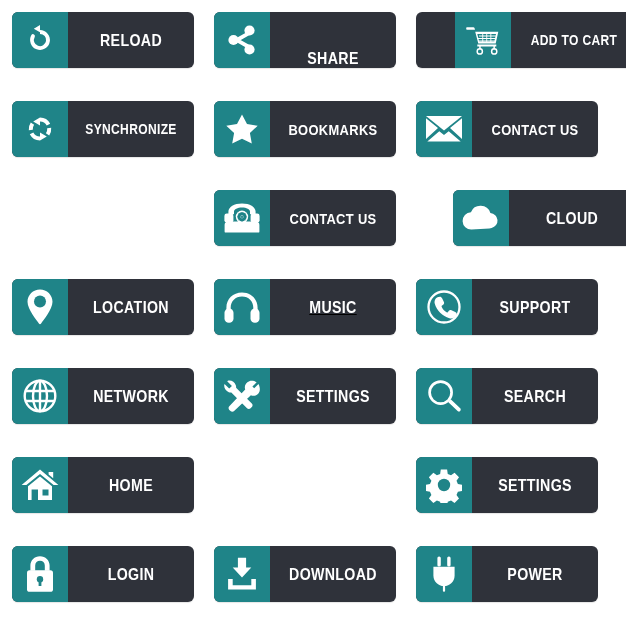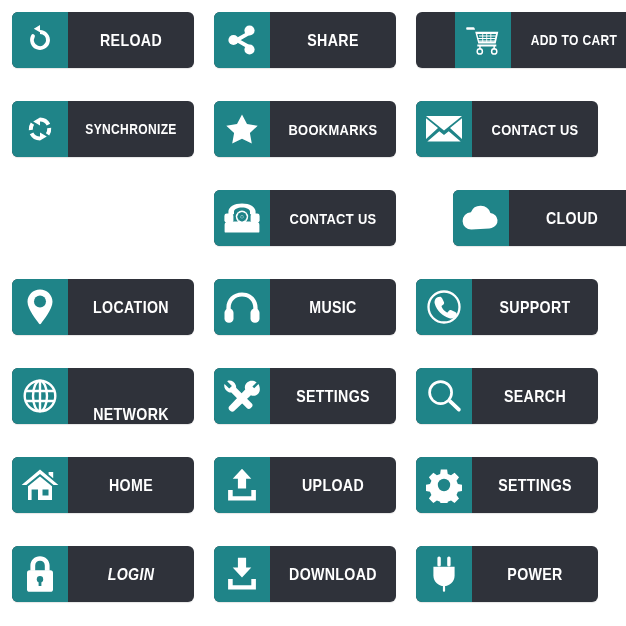--- a/index.html
+++ b/index.html
@@ -57,21 +57,21 @@
 
 <div id="grid">
     <div class="btn" style="grid-area: 1 / 1;">
       <div class="ico">
         <svg width="34" height="34" viewBox="0 0 34 34">
           <path fill="#ffffff" d="M17 5.2v4.1l-6.2-3.6L17 2.1v3.1zM17 7.1a9.9 9.9 0 1 1-8.6 5 1.9 1.9 0 1 1 3.3 1.9A6.1 6.1 0 1 0 17 10.9z"></path>
         </svg>
       </div>
       <div class="lbl">RELOAD</div>
     </div>
-    <div class="btn" style="grid-area: 1 / 2;">
+    <div class="btn" style="grid-area: 1 / 2; align-items: flex-end;">
       <div class="ico">
         <svg width="34" height="34" viewBox="0 0 34 34">
           <g fill="#ffffff">
             <circle cx="24.5" cy="7.5" r="5.1"></circle>
             <circle cx="8.5" cy="17" r="5.1"></circle>
             <circle cx="24.5" cy="26.5" r="5.1"></circle>
             <path d="M10.5 15.6l13-7.4 1.9 3.3-13 7.4zM12.4 15.2l13 7.4-1.9 3.3-13-7.4z"></path>
           </g>
         </svg>
       </div>
@@ -156,21 +156,21 @@
       <div class="ico">
         <svg width="28" height="38" viewBox="0 0 28 38">
           <g fill="#ffffff">
             <path d="M14 1.5c6.9 0 12.5 5.5 12.5 12.3 0 8-9.6 18.7-11.4 21.8-.5.8-1.7.8-2.2 0C11.1 32.5 1.5 21.8 1.5 13.8 1.5 7 7.1 1.5 14 1.5z"></path>
             <circle cx="14" cy="13.6" r="6" fill="#1f8488"></circle>
           </g>
         </svg>
       </div>
       <div class="lbl">LOCATION</div>
     </div>
-    <div class="btn" style="grid-area: 4 / 2;">
+    <div class="btn" style="grid-area: 4 / 2; text-decoration: underline;">
       <div class="ico">
         <svg width="38" height="34" viewBox="0 0 38 34">
           <g fill="#ffffff">
             <path d="M19 2.5c9 0 15.6 6.4 15.6 15.3v2.6h-4.3v-2.6c0-6.6-4.7-11.2-11.3-11.2S7.7 11.2 7.7 17.8v2.6H3.4v-2.6C3.4 8.9 10 2.5 19 2.5z"></path>
             <rect x="1.5" y="18.5" width="9" height="14.2" rx="4.3"></rect>
             <rect x="27.5" y="18.5" width="9" height="14.2" rx="4.3"></rect>
           </g>
         </svg>
       </div>
       <div class="lbl">MUSIC</div>
@@ -179,21 +179,21 @@
       <div class="ico">
         <svg width="36" height="36" viewBox="0 0 36 36">
           <g fill="none" stroke="#ffffff" stroke-width="2.3">
             <circle cx="18" cy="18" r="15.5"></circle>
           </g>
           <path fill="#ffffff" d="M13.1 7.9c1.3-.5 2.4.1 3 1.4l1.8 3.7c.5 1.1.2 2.1-.8 2.8l-1.6 1.2c.5 2.8 3.3 5.7 6.1 6.6l1.1-1.6c.7-1 1.7-1.3 2.8-.8l3.7 1.8c1.3.6 1.9 1.7 1.4 3-1 2.8-4.4 4.1-7.2 3.3-6.9-2-12.8-7.9-14.6-14.5-.8-2.9.5-5.9 3.3-6.9z"></path>
         </svg>
       </div>
       <div class="lbl">SUPPORT</div>
     </div>
-    <div class="btn" style="grid-area: 5 / 1; align-items: flex-end;">
+    <div class="btn" style="grid-area: 5 / 1;">
       <div class="ico">
         <svg width="36" height="36" viewBox="0 0 36 36">
           <g fill="none" stroke="#ffffff" stroke-width="2.4">
             <circle cx="18" cy="18" r="15.3"></circle>
             <ellipse cx="18" cy="18" rx="7" ry="15.3"></ellipse>
             <path d="M2.9 13h30.2M2.9 23h30.2M18 2.7v30.6"></path>
           </g>
         </svg>
       </div>
       <div class="lbl">NETWORK</div>
@@ -231,43 +231,32 @@
             <path d="M19 1.6L37.4 17h-4.8L19 6.1 5.4 17H.6z"></path>
             <path d="M27.6 3.9h4.6v6.4l-4.6-3.9z"></path>
             <path d="M7 18.3l12-9.8 12 9.8v13.8H7z"></path>
             <path d="M10.6 21.6h6.4v10.5h-6.4z" fill="#1f8488"></path>
             <path d="M21.5 21.6h6v6h-6z" fill="#1f8488"></path>
           </g>
         </svg>
       </div>
       <div class="lbl">HOME</div>
     </div>
-    <div class="btn" style="grid-area: 6 / 2;">
-      <div class="ico">
-        <svg width="36" height="36" viewBox="0 0 36 36">
-          <g fill="#ffffff">
-            <path d="M18 1.8l9.3 9.9h-5.2v9.8h-8.2v-9.8H8.7z"></path>
-            <path d="M4.1 23h4.6v6.3h18.6V23h4.6v10.4H4.1z"></path>
-          </g>
-        </svg>
-      </div>
-      <div class="lbl">UPLOAD</div>
-    </div>
     <div class="btn" style="grid-area: 6 / 3;">
       <div class="ico">
         <svg width="36" height="36" viewBox="0 0 36 36">
           <g fill="#ffffff">
             <path d="M14.6 1.5h6.8l.7 4.6 3.5 1.5 3.8-2.7 4.8 4.8-2.7 3.8 1.5 3.5 4.6.7v6.8l-4.6.7-1.5 3.5 2.7 3.8-4.8 4.8-3.8-2.7-3.5 1.5-.7 4.6h-6.8l-.7-4.6-3.5-1.5-3.8 2.7-4.8-4.8 2.7-3.8-1.5-3.5-4.6-.7v-6.8l4.6-.7 1.5-3.5-2.7-3.8 4.8-4.8 3.8 2.7 3.5-1.5z" transform="scale(0.93) translate(1.3,1.3)"></path>
             <circle cx="18" cy="18" r="6.2" fill="#1f8488"></circle>
           </g>
         </svg>
       </div>
       <div class="lbl">SETTINGS</div>
     </div>
-    <div class="btn" style="grid-area: 7 / 1; font-style: italic;">
+    <div class="btn" style="grid-area: 7 / 1;">
       <div class="ico">
         <svg width="32" height="38" viewBox="0 0 32 38">
           <g fill="#ffffff">
             <path d="M16 1.2c5.5 0 9.6 4.1 9.6 9.4v5.2h-4.8v-5.2c0-2.9-2-4.8-4.8-4.8s-4.8 1.9-4.8 4.8v5.2H6.4v-5.2c0-5.3 4.1-9.4 9.6-9.4z"></path>
             <rect x="3" y="15.3" width="26" height="21.5" rx="2.6"></rect>
             <circle cx="16" cy="24.2" r="3.2" fill="#1f8488"></circle>
             <path d="M14.6 24.6h2.8v6.4h-2.8z" fill="#1f8488"></path>
           </g>
         </svg>
       </div>

